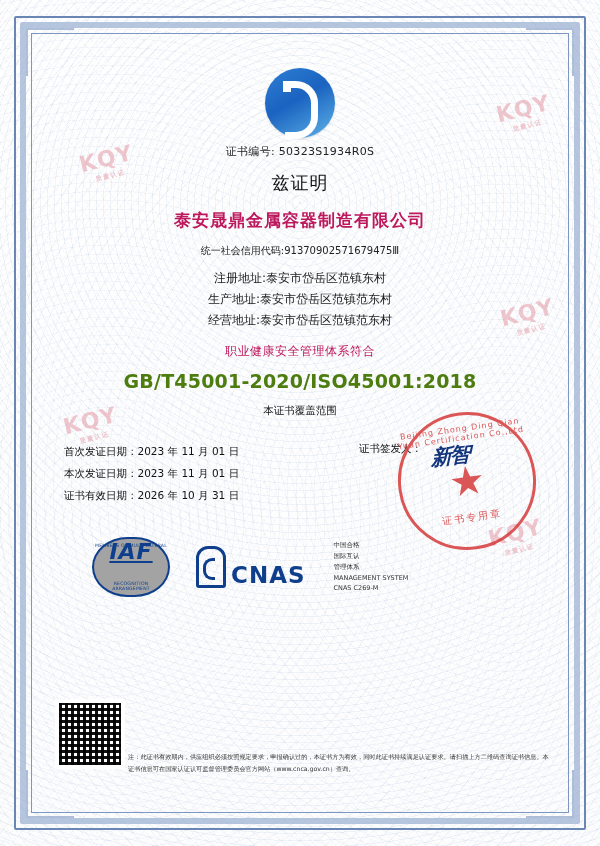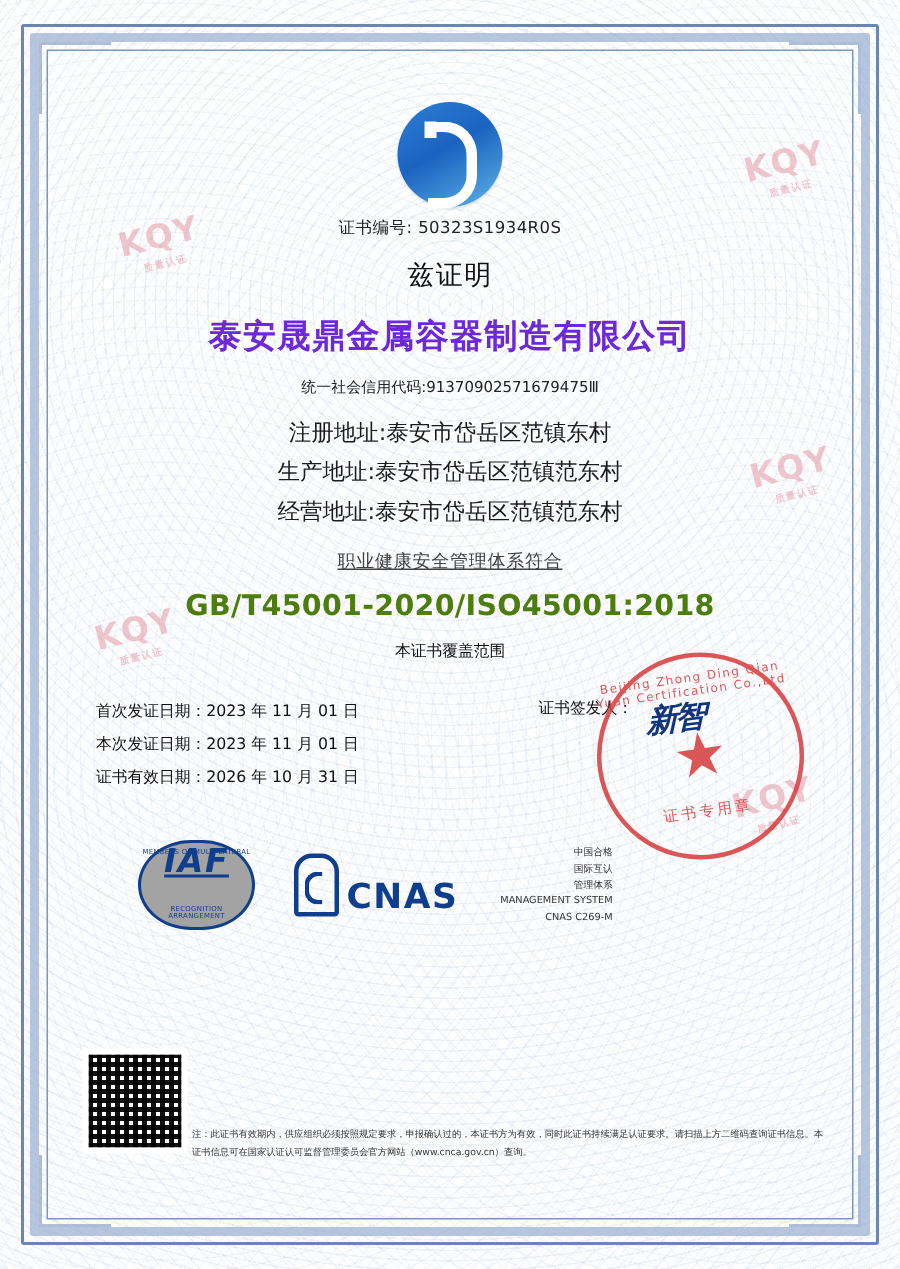--- a/index.html
+++ b/index.html
@@ -73,24 +73,24 @@
     content:"";position:absolute;left:18px;top:13px;width:8px;height:11px;background:#fff;
   }
 
   h1.title{
     font-size:30px;letter-spacing:1px;font-weight:bold;color:#111;
     margin:4px 0 10px;line-height:1.1;
     font-family:"DejaVu Sans","Liberation Sans",sans-serif;
   }
   .cert-no{font-size:11px;color:#222;margin:2px 0 12px;letter-spacing:.3px;}
   .hereby{font-size:18px;color:#111;margin:4px 0 14px;letter-spacing:1px;}
-  .company{font-size:22px;font-weight:bold;color:#6d28d9;margin:6px 0 12px;letter-spacing:1px;}
+  .company{font-size:17px;font-weight:bold;color:#be185d;margin:6px 0 12px;letter-spacing:1px;}
   .uscc{font-size:10px;color:#222;margin:6px 0 10px;}
-  .addr{font-size:15px;color:#1b1b1b;line-height:1.75;margin:0;}
-  .conform{font-size:12px;color:#404040;margin:12px 0 10px;letter-spacing:.5px;text-decoration:underline;}
+  .addr{font-size:12px;color:#1b1b1b;line-height:1.75;margin:0;}
+  .conform{font-size:12px;color:#be185d;margin:12px 0 10px;letter-spacing:.5px;}
   .standard{font-size:19px;font-weight:bold;color:#4d7c0f;margin:8px 0 12px;letter-spacing:.2px;}
   .scope-label{font-size:10.5px;color:#111;margin:4px 0 12px;}
   .scope-lines{font-size:13.5px;font-weight:bold;color:#111;line-height:2.05;letter-spacing:.2px;}
 
   
   .dates-row{
     display:flex;justify-content:space-between;align-items:flex-start;
     margin:22px 26px 0 24px;
   }
   .dates{font-size:10.5px;color:#111;line-height:2.1;text-align:left;}
@@ -143,21 +143,21 @@
   .cnas{display:flex;align-items:flex-end;gap:5px;color:#0f3f8c;}
   .cnas .cn-mark{
     width:24px;height:36px;border:3px solid #0f3f8c;border-radius:12px 12px 3px 3px;
     position:relative;
   }
   .cnas .cn-mark:after{
     content:"";position:absolute;left:4px;top:9px;width:9px;height:16px;
     border:3px solid #0f3f8c;border-right:none;border-radius:9px 0 0 9px;
   }
   .cnas .cn-text{font-size:23px;font-weight:bold;letter-spacing:1px;}
-  .cnas-side{text-align:right;font-size:6.5px;color:#333;line-height:1.65;margin-left:2px;}
+  .cnas-side{text-align:left;font-size:6.5px;color:#333;line-height:1.65;margin-left:2px;}
 
   
   .qr{
     position:absolute;left:56px;bottom:78px;width:62px;height:62px;
     background:
       repeating-linear-gradient(90deg,#111 0 3px,#fff 3px 6px),
       repeating-linear-gradient(0deg,#111 0 3px,#fff 3px 6px);
     background-blend-mode:multiply;
     border:3px solid #fff;
     outline:1px solid #fff;

